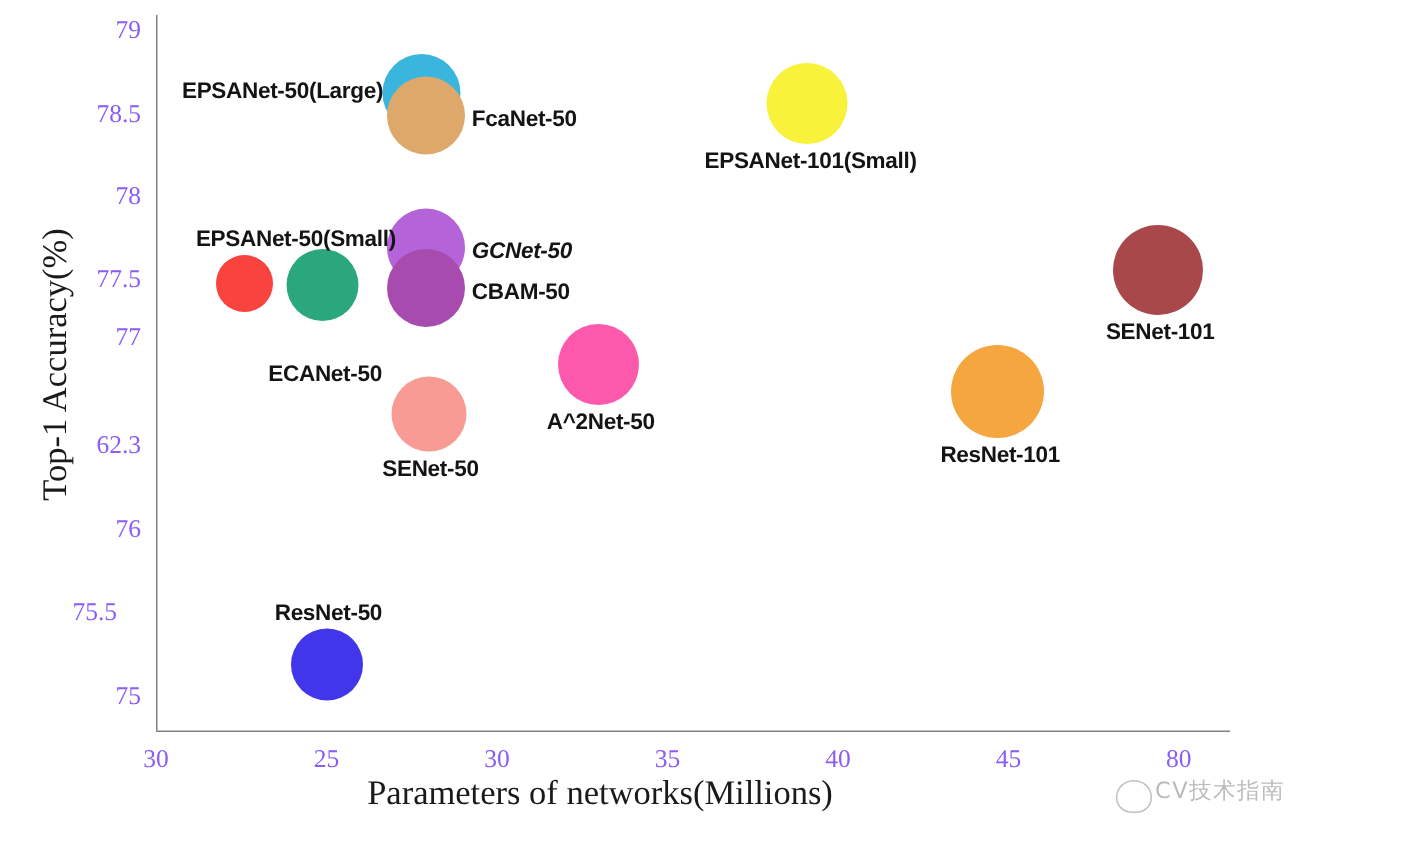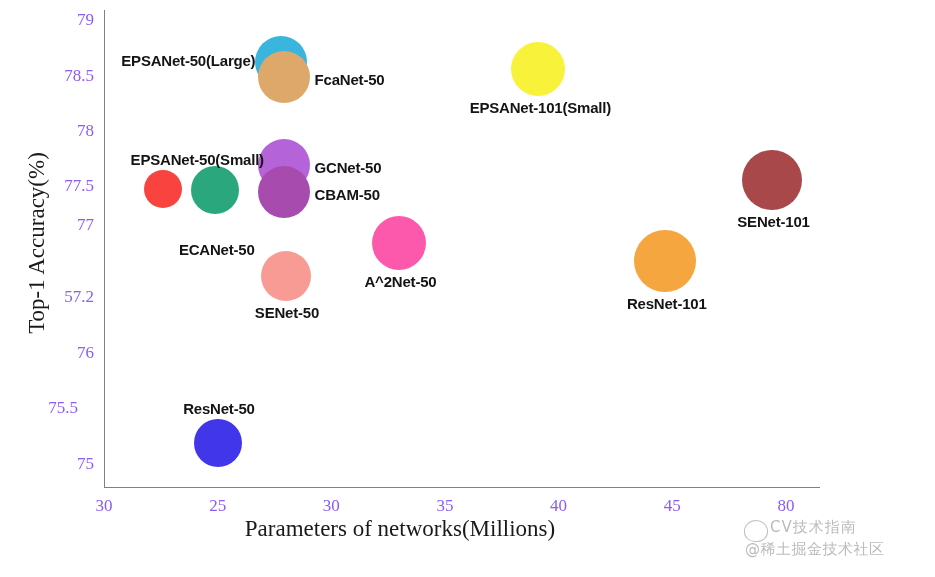--- a/index.html
+++ b/index.html
@@ -142,21 +142,21 @@
 
 <div id="chart-root">
 
   <div id="y-axis-line" class="axis-line"></div>
   <div id="x-axis-line" class="axis-line"></div>
 
   <div id="y-ticks">
       <div class="tick-label y-tick" style="left: 48px; top: 453.814px;">75</div>
       <div class="tick-label y-tick" style="left: 32px; top: 398.349px;">75.5</div>
       <div class="tick-label y-tick" style="left: 48px; top: 342.884px;">76</div>
-      <div class="tick-label y-tick" style="left: 48px; top: 287.419px;">57.2</div>
+      <div class="tick-label y-tick" style="left: 48px; top: 287.419px;">62.3</div>
       <div class="tick-label y-tick" style="left: 48px; top: 215px;">77</div>
       <div class="tick-label y-tick" style="left: 48px; top: 176.488px;">77.5</div>
       <div class="tick-label y-tick" style="left: 48px; top: 121.023px;">78</div>
       <div class="tick-label y-tick" style="left: 48px; top: 65.5581px;">78.5</div>
       <div class="tick-label y-tick" style="left: 48px; top: 10.093px;">79</div>
     </div>
   <div id="x-ticks">
       <div class="tick-label x-tick" style="left: 81px;">30</div>
       <div class="tick-label x-tick" style="left: 194.651px;">25</div>
       <div class="tick-label x-tick" style="left: 308.302px;">30</div>
@@ -171,37 +171,36 @@
       <div class="point-label" style="z-index: 60; left: 121.295px; top: 52.1372px;">EPSANet-50(Large)</div>
       <div class="bubble" style="left: 257.568px; top: 50.5581px; width: 52px; height: 52px; background: rgb(221, 168, 106); z-index: 11;"></div>
       <div class="point-label" style="z-index: 60; left: 314.568px; top: 70.5581px;">FcaNet-50</div>
       <div class="bubble" style="left: 511.146px; top: 41.793px; width: 54px; height: 54px; background: rgb(248, 242, 58); z-index: 12;"></div>
       <div class="point-label" style="z-index: 60; left: 469.646px; top: 98.793px;">EPSANet-101(Small)</div>
       <div class="bubble" style="left: 144.098px; top: 169.598px; width: 38px; height: 38px; background: rgb(248, 67, 63); z-index: 13;"></div>
       <div class="point-label" style="z-index: 60; left: 98.5984px; top: 150.598px; margin-left: 32px;">EPSANet-50(Small)</div>
       <div class="bubble" style="left: 191.378px; top: 165.707px; width: 48px; height: 48px; background: rgb(43, 167, 126); z-index: 14;"></div>
       <div class="point-label" style="z-index: 60; left: 178.878px; top: 216.707px; margin-top: 24px;">ECANet-50</div>
       <div class="bubble" style="left: 257.568px; top: 139.302px; width: 52px; height: 52px; background: rgb(181, 99, 216); z-index: 15;"></div>
-      <div class="point-label" style="z-index: 60; left: 314.568px; top: 159.302px;">GCNet-50</div>
+      <div class="point-label" style="z-index: 60; left: 314.568px; top: 159.302px; font-style: italic;">GCNet-50</div>
       <div class="bubble" style="left: 257.568px; top: 165.926px; width: 52px; height: 52px; background: rgb(167, 76, 174); z-index: 16;"></div>
       <div class="point-label" style="z-index: 60; left: 314.568px; top: 185.926px;">CBAM-50</div>
       <div class="bubble" style="left: 260.841px; top: 251.233px; width: 50px; height: 50px; background: rgb(249, 155, 149); z-index: 17;"></div>
       <div class="point-label" style="z-index: 60; left: 254.841px; top: 304.233px;">SENet-50</div>
       <div class="bubble" style="left: 372.492px; top: 215.953px; width: 54px; height: 54px; background: rgb(252, 89, 172); z-index: 18;"></div>
       <div class="point-label" style="z-index: 60; left: 364.492px; top: 272.953px;">A^2Net-50</div>
       <div class="bubble" style="left: 634.435px; top: 229.702px; width: 62px; height: 62px; background: rgb(245, 166, 62); z-index: 19;"></div>
       <div class="point-label" style="z-index: 60; left: 626.935px; top: 294.702px;">ResNet-101</div>
       <div class="bubble" style="left: 742.267px; top: 149.723px; width: 60px; height: 60px; background: rgb(169, 72, 75); z-index: 20;"></div>
       <div class="point-label" style="z-index: 60; left: 737.267px; top: 212.723px;">SENet-101</div>
       <div class="bubble" style="left: 193.651px; top: 418.628px; width: 48px; height: 48px; background: rgb(66, 54, 234); z-index: 21;"></div>
       <div class="point-label" style="z-index: 60; left: 183.151px; top: 399.628px;">ResNet-50</div>
     </div>
 
   <div id="x-axis-title">Parameters of networks(Millions)</div>
   <div id="y-axis-title">Top-1 Accuracy(%)</div>
 
   <div id="watermark">
     <div id="watermark-logo"></div>
     <div id="watermark-main">CV技术指南</div>
-    <div id="watermark-sub">@稀土掘金技术社区</div>
   </div>
 
 </div>
 
 </body></html>

